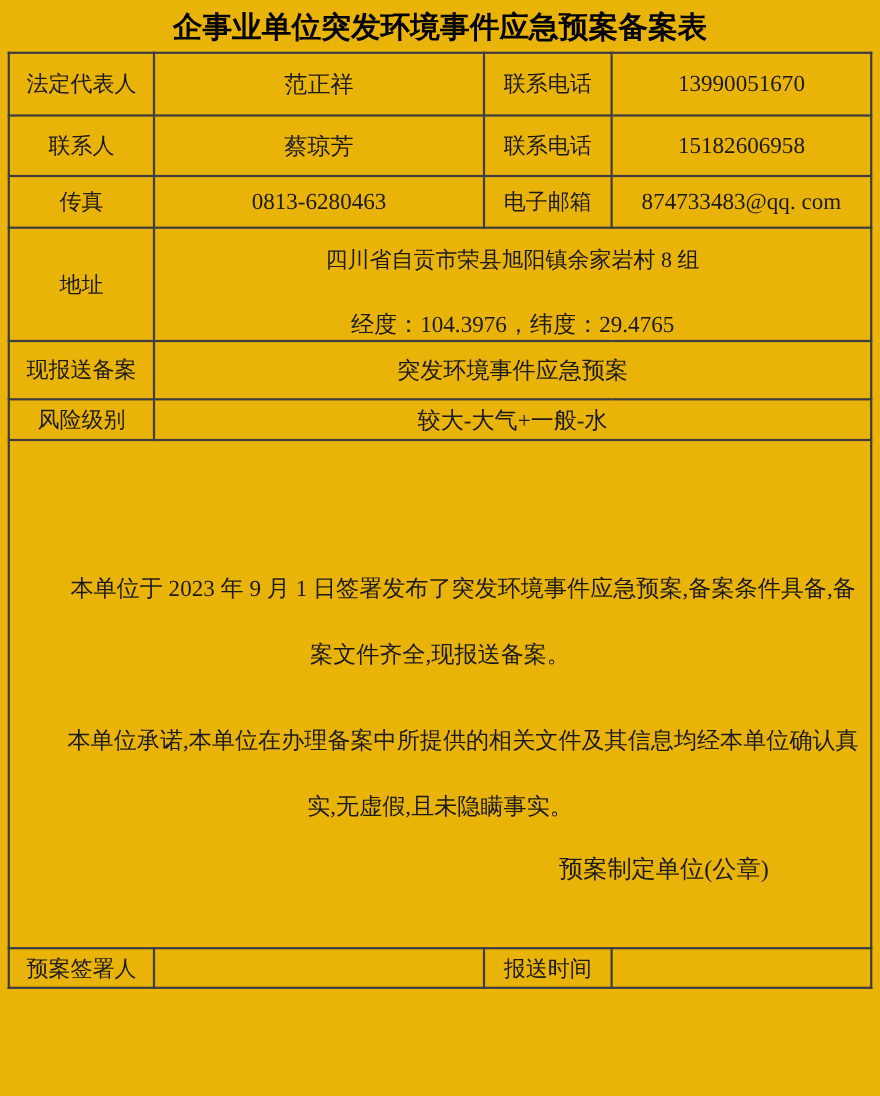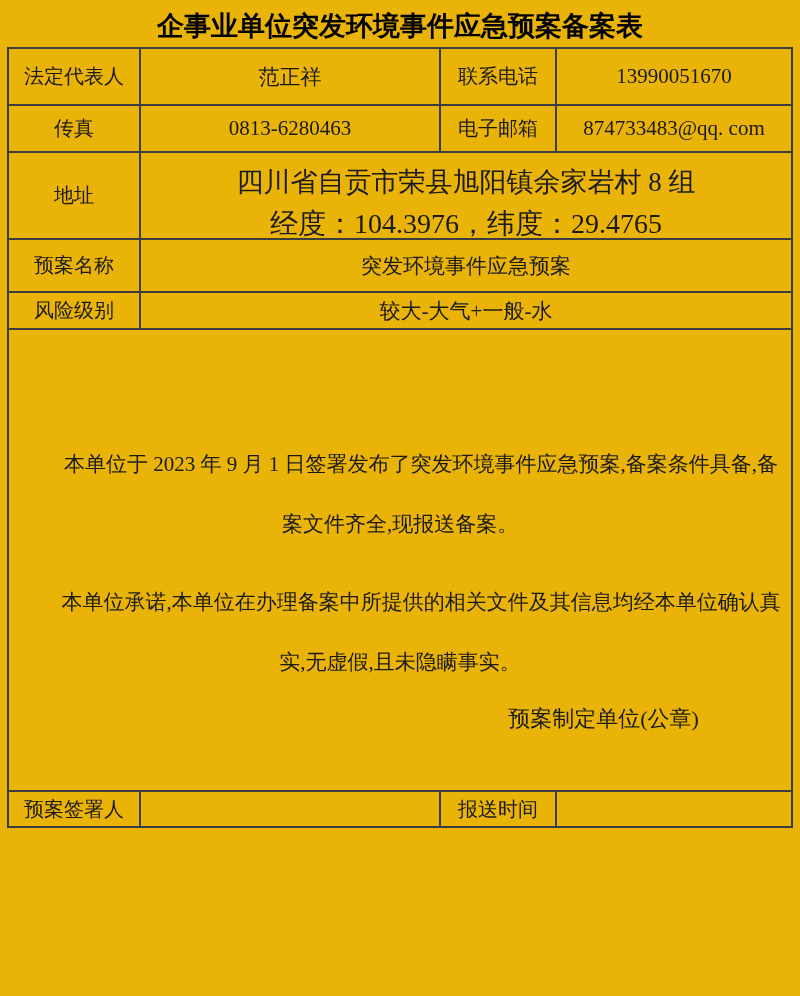--- a/index.html
+++ b/index.html
@@ -53,26 +53,26 @@
   tr.r4 { height: 47px; }
   tr.r5 { height: 86px; }
   tr.r6 { height: 53px; }
   tr.r7 { height: 37px; }
   tr.r8 { height: 462px; }
   tr.r9 { height: 36px; }
   td.addr-cell { vertical-align: top; }
   .addr-line1 {
     margin-top: 15px;
     line-height: 28px;
-    font-size: 27px;
+    font-size: 20px;
   }
   .addr-line2 {
-    margin-top: 14px;
+    margin-top: 30px;
     line-height: 28px;
-    font-size: 28px;
+    font-size: 21px;
   }
   td.decl-cell {
     vertical-align: top;
     text-align: left;
   }
   .decl-para {
     margin: 0 6px;
     font-size: 21px;
     line-height: 60px;
     text-indent: 42px;
@@ -106,38 +106,44 @@
 
     <tbody>
 
     <tr class="r2">
       <td class="lbl">法定代表人</td>
       <td class="val">范正祥</td>
       <td class="lbl">联系电话</td>
       <td class="val">13990051670</td>
     </tr>
 
+    <tr class="r3">
+      <td class="lbl">联系人</td>
+      <td class="val">蔡琼芳</td>
+      <td class="lbl">联系电话</td>
+      <td class="val">15182606958</td>
+    </tr>
 
     <tr class="r4">
       <td class="lbl">传真</td>
       <td class="val">0813-6280463</td>
       <td class="lbl">电子邮箱</td>
       <td class="val">874733483@qq. com</td>
     </tr>
 
     <tr class="r5">
       <td class="lbl">地址</td>
       <td class="val addr-cell" colspan="3">
         <div class="addr-line1">四川省自贡市荣县旭阳镇余家岩村 8 组</div>
         <div class="addr-line2">经度：104.3976，纬度：29.4765</div>
       </td>
     </tr>
 
     <tr class="r6">
-      <td class="lbl">预案名称</td>
+      <td class="lbl">现报送备案</td>
       <td class="val" colspan="3">突发环境事件应急预案</td>
     </tr>
 
     <tr class="r7">
       <td class="lbl">风险级别</td>
       <td class="val" colspan="3">较大-大气+一般-水</td>
     </tr>
 
     <tr class="r8">
       <td class="decl-cell" colspan="4">

